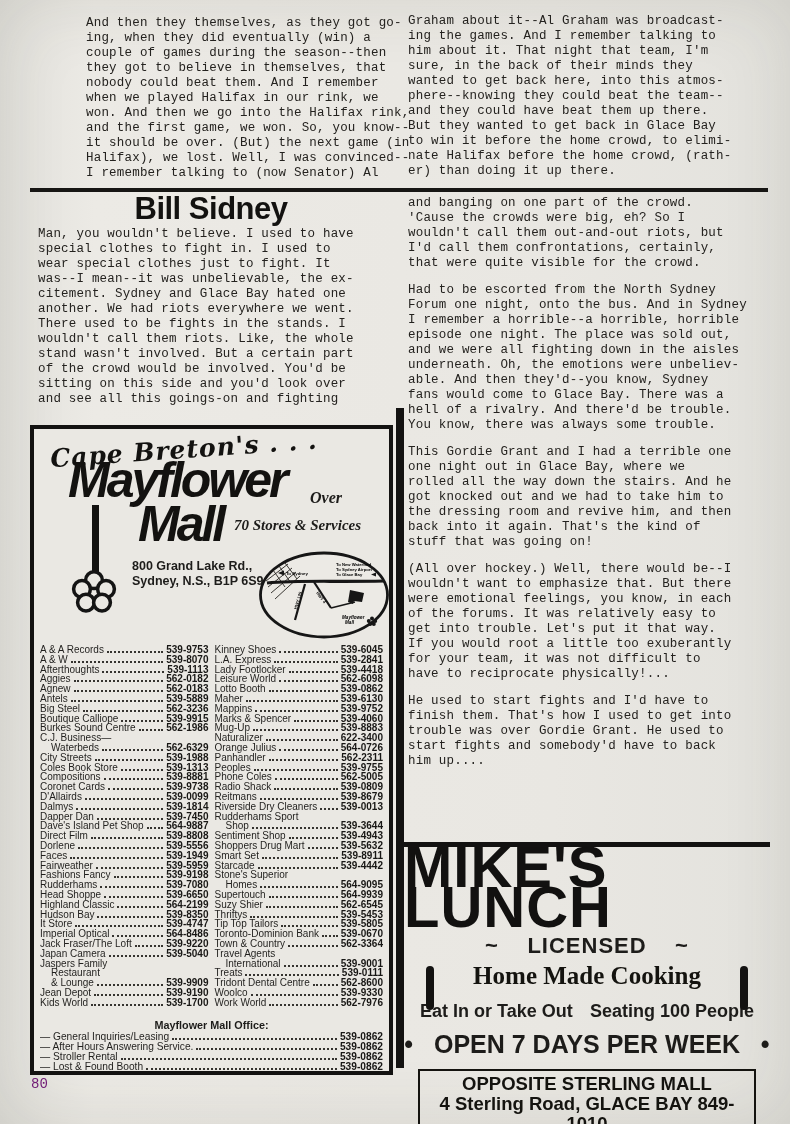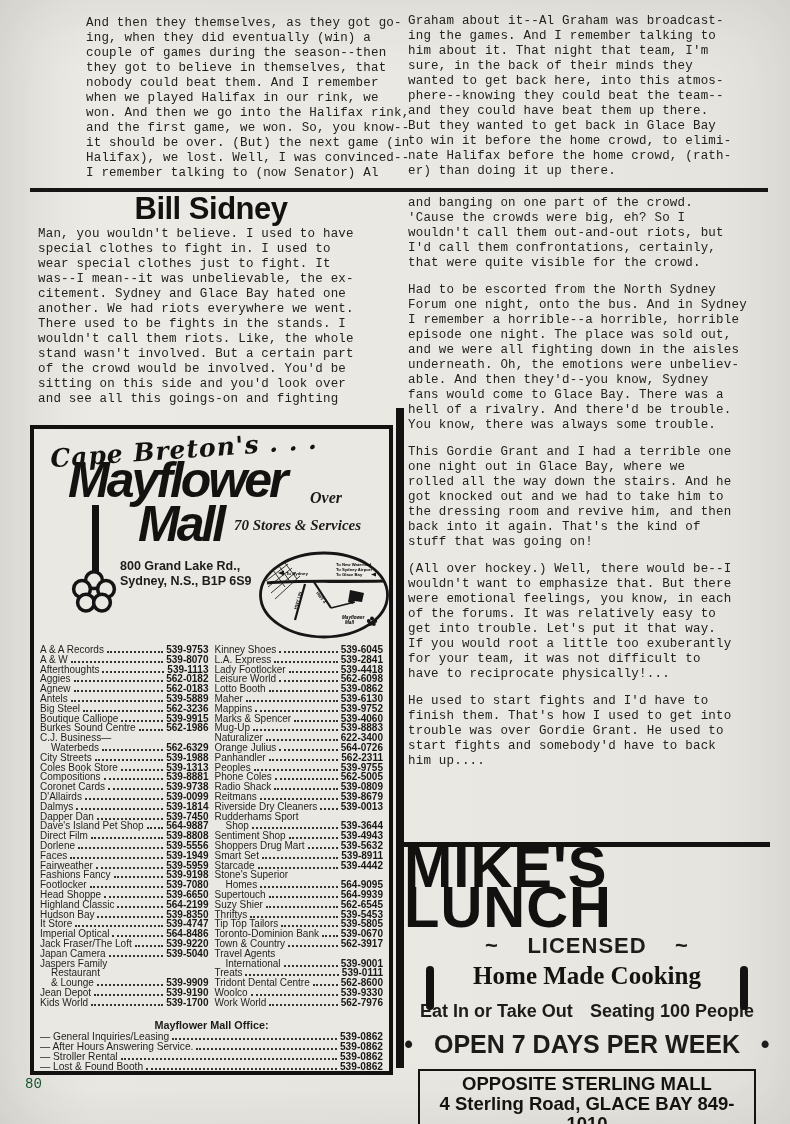--- a/index.html
+++ b/index.html
@@ -31,21 +31,21 @@
   #mf-tagline{left:16px;top:6px;font-family:"DejaVu Serif",serif;font-style:italic;font-weight:700;
       font-size:25px;transform:rotate(-4deg);letter-spacing:1px;color:#131210;}
   #mf-word1{left:34px;top:26px;font-style:italic;font-weight:700;font-size:50px;letter-spacing:-3px;
       color:#131210;line-height:1;}
   #mf-word2{left:104px;top:70px;font-style:italic;font-weight:700;font-size:50px;letter-spacing:-3px;
       color:#131210;line-height:1;}
   #mf-stem{left:58px;top:76px;width:7px;height:72px;background:#131210;}
   #mf-flower{left:36px;top:140px;width:48px;height:48px;}
   #mf-over{left:276px;top:60px;font-family:"Liberation Serif",serif;font-style:italic;font-weight:700;font-size:16px;}
   #mf-stores{left:200px;top:88px;font-family:"Liberation Serif",serif;font-style:italic;font-weight:700;font-size:15px;}
-  #mf-addr{left:86px;top:130px;font-weight:700;font-size:12.5px;line-height:15px;}
+  #mf-addr{left:98px;top:130px;font-weight:700;font-size:12.5px;line-height:15px;}
   #mf-map{left:224px;top:122px;width:132px;height:88px;}
   #mf-dir{left:0;top:216px;width:100%;padding:0 6px;box-sizing:border-box;display:flex;gap:6px;}
   .dir-col{flex:1;min-width:0;}
   .dir-row{display:flex;align-items:baseline;height:9.8px;font-size:10px;line-height:9.8px;white-space:nowrap;}
   .dir-row.ind .dn{padding-left:11px;}
   .dn{color:#201f1d;}
   .lead{flex:1;border-bottom:2px dotted #35332f;margin:0 3px 2px 3px;min-width:6px;}
   .dp{font-weight:700;color:#181715;}
   #mf-mgmt1,#mf-mgmt2{width:100%;text-align:center;font-weight:700;font-size:10.8px;line-height:11px;}
   #mf-mgmt1{top:580px;} #mf-mgmt2{top:591px;}
@@ -58,21 +58,21 @@
   #mikes-licensed{text-align:center;font-weight:700;font-size:22px;letter-spacing:1px;margin-top:6px;white-space:pre;}
   #mikes-family{position:relative;margin-top:4px;text-align:center;
       font-family:"Liberation Serif",serif;font-weight:700;font-size:25px;line-height:26px;color:#14130f;}
   .accent-bar{position:absolute;top:3px;width:8px;height:44px;background:#131211;border-radius:5px;}
   #accent-left{left:22px;} #accent-right{right:22px;}
   #mikes-row{display:flex;justify-content:space-between;padding:0 16px;margin-top:12px;
       font-weight:700;font-size:18px;}
   #mikes-open{text-align:center;font-weight:700;font-size:25px;margin-top:8px;white-space:pre;}
   #mikes-box{margin:10px 14px 0 14px;border:2.5px solid #14130f;border-radius:0;padding:3px 4px;
       text-align:center;font-weight:700;font-size:18.5px;line-height:20px;color:#14130f;}
-  #page-number{left:25px;top:1076px;font-family:"Liberation Mono",monospace;font-size:14px;color:#14532d;}
+  #page-number{left:31px;top:1076px;font-family:"Liberation Mono",monospace;font-size:14px;color:#701a75;}
   svg text{font-family:"Liberation Sans",sans-serif;}
 </style>
 </head>
 <body>
 
 <div class="vignette"></div>
 
 <div class="abs tw" id="intro-left">And then they themselves, as they got go-
 ing, when they did eventually (win) a
 couple of games during the season--then
@@ -323,21 +323,21 @@
           <span class="dn">Fairweather</span>
           <span class="lead"></span>
           <span class="dp">539-5959</span>
         </div>
         <div class="dir-row">
           <span class="dn">Fashions Fancy</span>
           <span class="lead"></span>
           <span class="dp">539-9198</span>
         </div>
         <div class="dir-row">
-          <span class="dn">Footlocker</span>
+          <span class="dn">Rudderhams</span>
           <span class="lead"></span>
           <span class="dp">539-7080</span>
         </div>
         <div class="dir-row">
           <span class="dn">Head Shoppe</span>
           <span class="lead"></span>
           <span class="dp">539-6650</span>
         </div>
         <div class="dir-row">
           <span class="dn">Highland Classic</span>
@@ -534,21 +534,21 @@
           <span class="dp">539-5805</span>
         </div>
         <div class="dir-row">
           <span class="dn">Toronto-Dominion Bank</span>
           <span class="lead"></span>
           <span class="dp">539-0670</span>
         </div>
         <div class="dir-row">
           <span class="dn">Town &amp; Country</span>
           <span class="lead"></span>
-          <span class="dp">562-3917</span>
+          <span class="dp">562-3364</span>
         </div>
         <div class="dir-row">
           <span class="dn">Travel Agents</span>
         </div>
         <div class="dir-row ind">
           <span class="dn">International</span>
           <span class="lead"></span>
           <span class="dp">539-9001</span>
         </div>
         <div class="dir-row">

